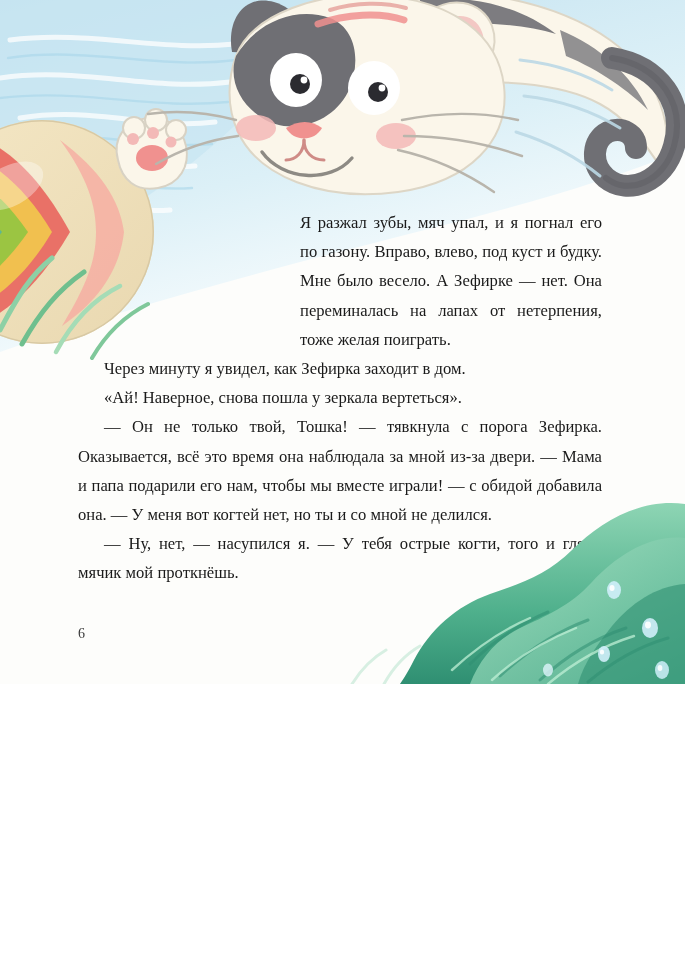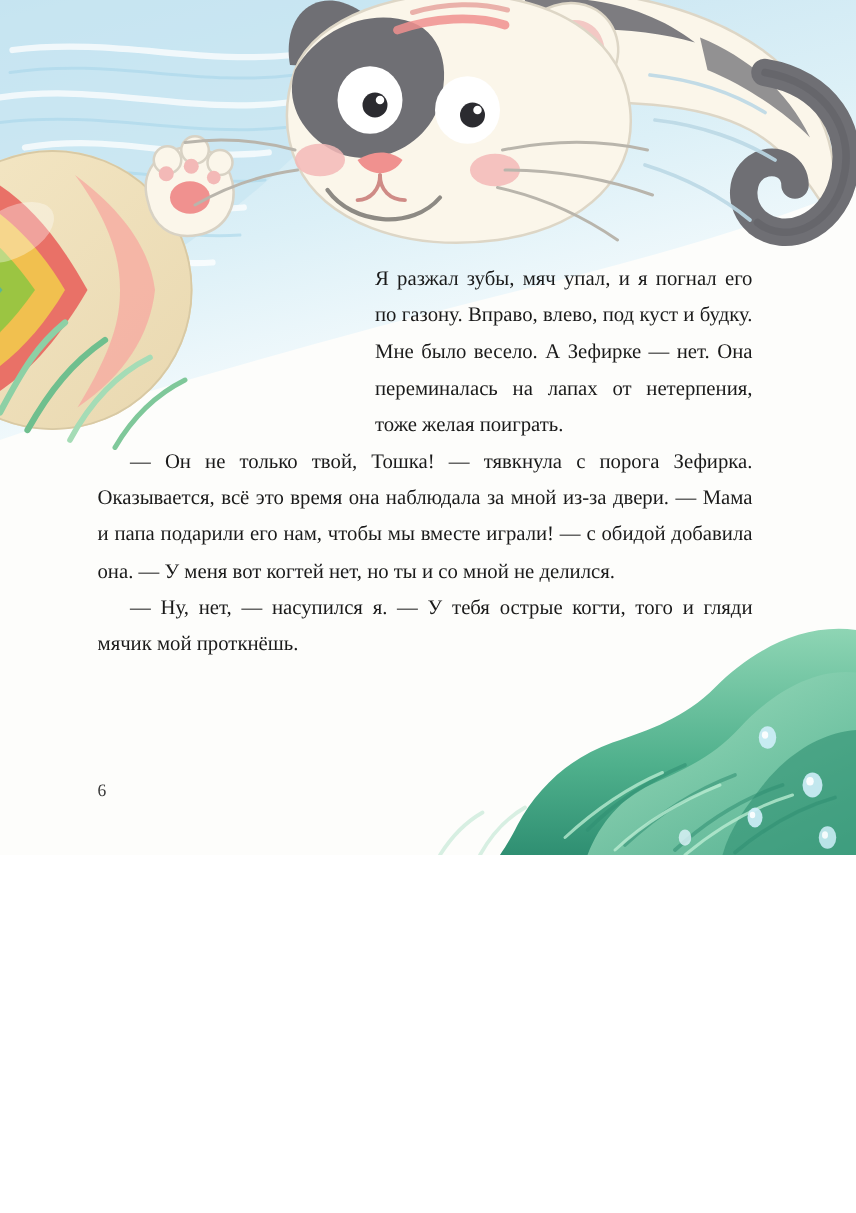--- a/index.html
+++ b/index.html
@@ -206,20 +206,22 @@
             <path d="M516,132 C548,142 578,158 600,176"></path>
           </g>
         </g>
       </g>
     </svg>
   </div>
 
   <div class="text-col">
     <div class="art-spacer"></div>
     <p class="first">Я разжал зубы, мяч упал, и я погнал его по газону. Вправо, влево, под куст и будку. Мне было весело. А Зефирке — нет. Она переминалась на лапах от нетерпения, тоже желая поиграть.</p>
+    <p>Через минуту я увидел, как Зефирка заходит в дом.</p>
+    <p>«Ай! Наверное, снова пошла у зеркала вертеться».</p>
     <p>— Он не только твой, Тошка! — тявкнула с порога Зефирка. Оказывается, всё это время она наблюдала за мной из-за двери. — Мама и папа подарили его нам, чтобы мы вместе играли! — с обидой добавила она. — У меня вот когтей нет, но ты и со мной не делился.</p>
     <p>— Ну, нет, — насупился я. — У тебя острые когти, того и гляди мячик мой проткнёшь.</p>
   </div>
 
   <div class="art-bottom">
     <svg width="685" height="220" viewBox="0 0 685 220" xmlns="http://www.w3.org/2000/svg">
       <defs>
         <linearGradient id="bushGrad" x1="0" y1="0" x2="0" y2="1">
           <stop offset="0%" stop-color="#8ed5b4"></stop>
           <stop offset="60%" stop-color="#4fb08c"></stop>

